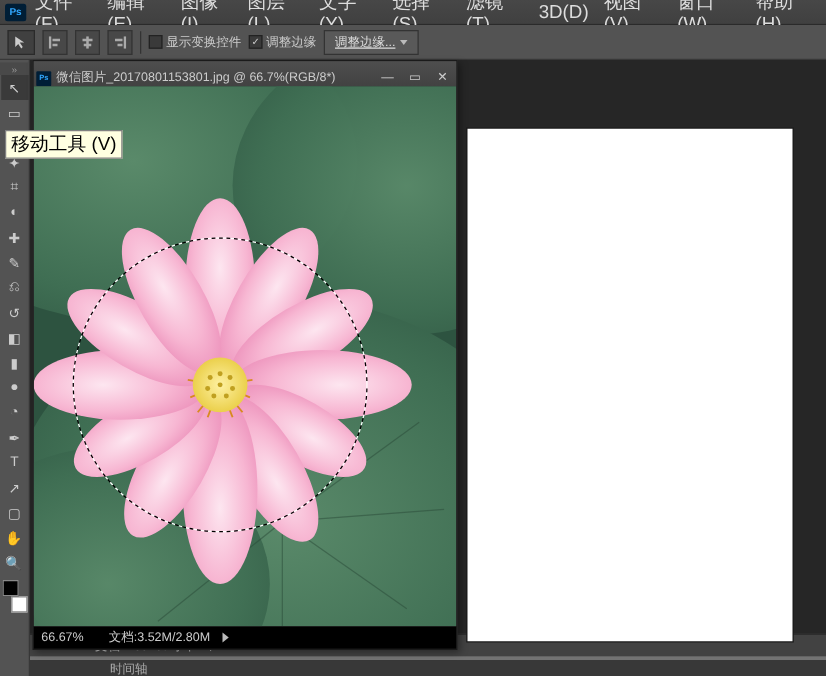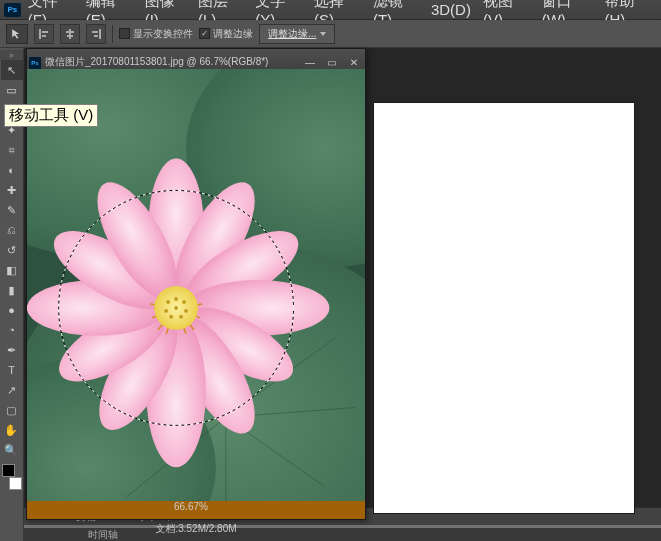--- a/index.html
+++ b/index.html
@@ -43,21 +43,21 @@
 
 .doc2 { position: absolute; left: 350px; top: 55px; width: 260px; height: 410px; background: #fff; box-shadow: 0 0 0 1px #1a1a1a; }
 
 
 .doc1 { position: absolute; left: 2px; top: 0; width: 340px; height: 472px; background: #3a3a3a; border: 1px solid #1a1a1a; box-shadow: 2px 2px 6px rgba(0,0,0,.4); display: flex; flex-direction: column; }
 .doc1 .titlebar { height: 20px; background: linear-gradient(#4e4e4e,#424242); display: flex; align-items: flex-end; padding: 0 2px; gap: 4px; font-size: 10px; color: #ccc; }
 .doc1 .titlebar .ico { width: 12px; height: 12px; background: #001e36; color: #31a8ff; font-size: 6px; font-weight: bold; display: flex; align-items: center; justify-content: center; border-radius: 1px; }
 .doc1 .titlebar .spacer { flex: 1; }
 .doc1 .titlebar .winbtn { width: 18px; height: 14px; display: flex; align-items: center; justify-content: center; color: #ccc; font-size: 10px; }
 .doc1 .canvas { flex: 1; background: #3a3a3a; padding: 0; position: relative; overflow: hidden; }
-.doc1 .status { height: 18px; background: #a16207; display: flex; align-items: center; padding: 0 6px; gap: 10px; font-size: 10px; color: #ccc; flex-direction: column; }
+.doc1 .status { height: 18px; background: #000000; display: flex; align-items: center; padding: 0 6px; gap: 10px; font-size: 10px; color: #ccc; }
 .doc1 .status .zoom { width: 44px; }
 .doc1 .status .tri { width:0;height:0;border-top:4px solid transparent;border-bottom:4px solid transparent;border-left:5px solid #bbb; }
 
 
 .lotus { width: 100%; height: 100%; display: block; }
 
 
 .botbar { height: 18px; background: #424242; border-top: 1px solid #2d2d2d; display: flex; align-items: center; padding: 0 6px; gap: 10px; font-size: 10px; color: #ccc; }
 .botbar .zoom { width: 36px; }
 .botbar .tri { width:0;height:0;border-top:4px solid transparent;border-bottom:4px solid transparent;border-left:5px solid #bbb; }

